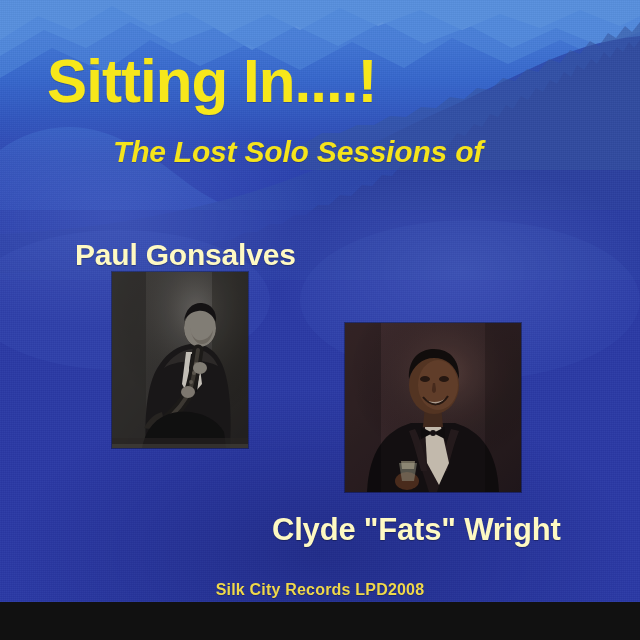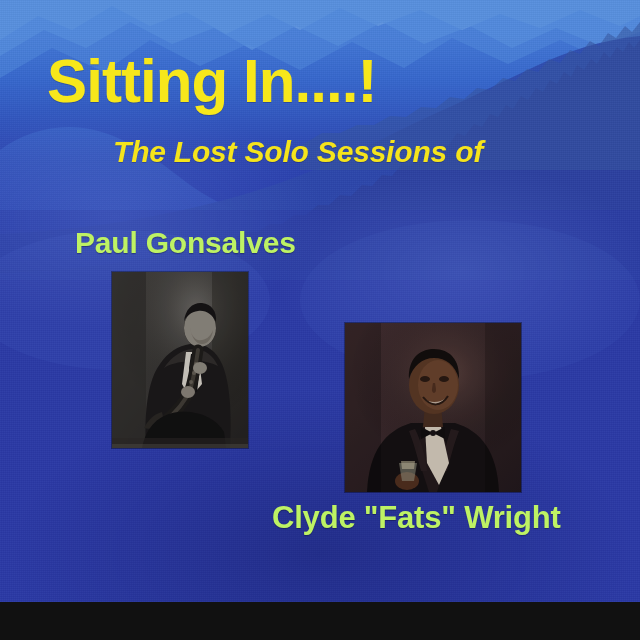--- a/index.html
+++ b/index.html
@@ -66,24 +66,25 @@
     color: #f5e41c;
     letter-spacing: -0.2px;
     white-space: nowrap;
     text-shadow: 0 1px 0 rgba(0,0,0,.18);
   }
   .artist {
     position: absolute;
     font-size: 30px;
     line-height: 1;
     font-weight: bold;
-    color: #bef264;
+    color: #fef9c3;
     letter-spacing: -0.2px;
     white-space: nowrap;
     text-shadow: 0 1px 1px rgba(0,0,0,.30);
+    margin-top: 12px;
   }
   #artist-1 { left: 75px; top: 228px; }
   #artist-2 { left: 272px; top: 502px; font-size: 31px; }
 
   .label-line {
     position: absolute;
     left: 0;
     right: 0;
     top: 581px;
     text-align: center;
@@ -311,14 +312,15 @@
       <path d="M56,138 L70,138 L69,146 L57,146 Z" fill="#cfc7a6" opacity="0.55"></path>
 
       <rect x="0" y="0" width="176" height="169" fill="#000" opacity="0.10"></rect>
       <rect x="0" y="0" width="36" height="169" fill="#000" opacity="0.22"></rect>
       <rect x="140" y="0" width="36" height="169" fill="#000" opacity="0.18"></rect>
     </svg>
   </div>
 
   <div class="artist" id="artist-2">Clyde "Fats" Wright</div>
 
+  <div class="label-line">Silk City Records LPD2008</div>
 
 </div>
 
 </body></html>

